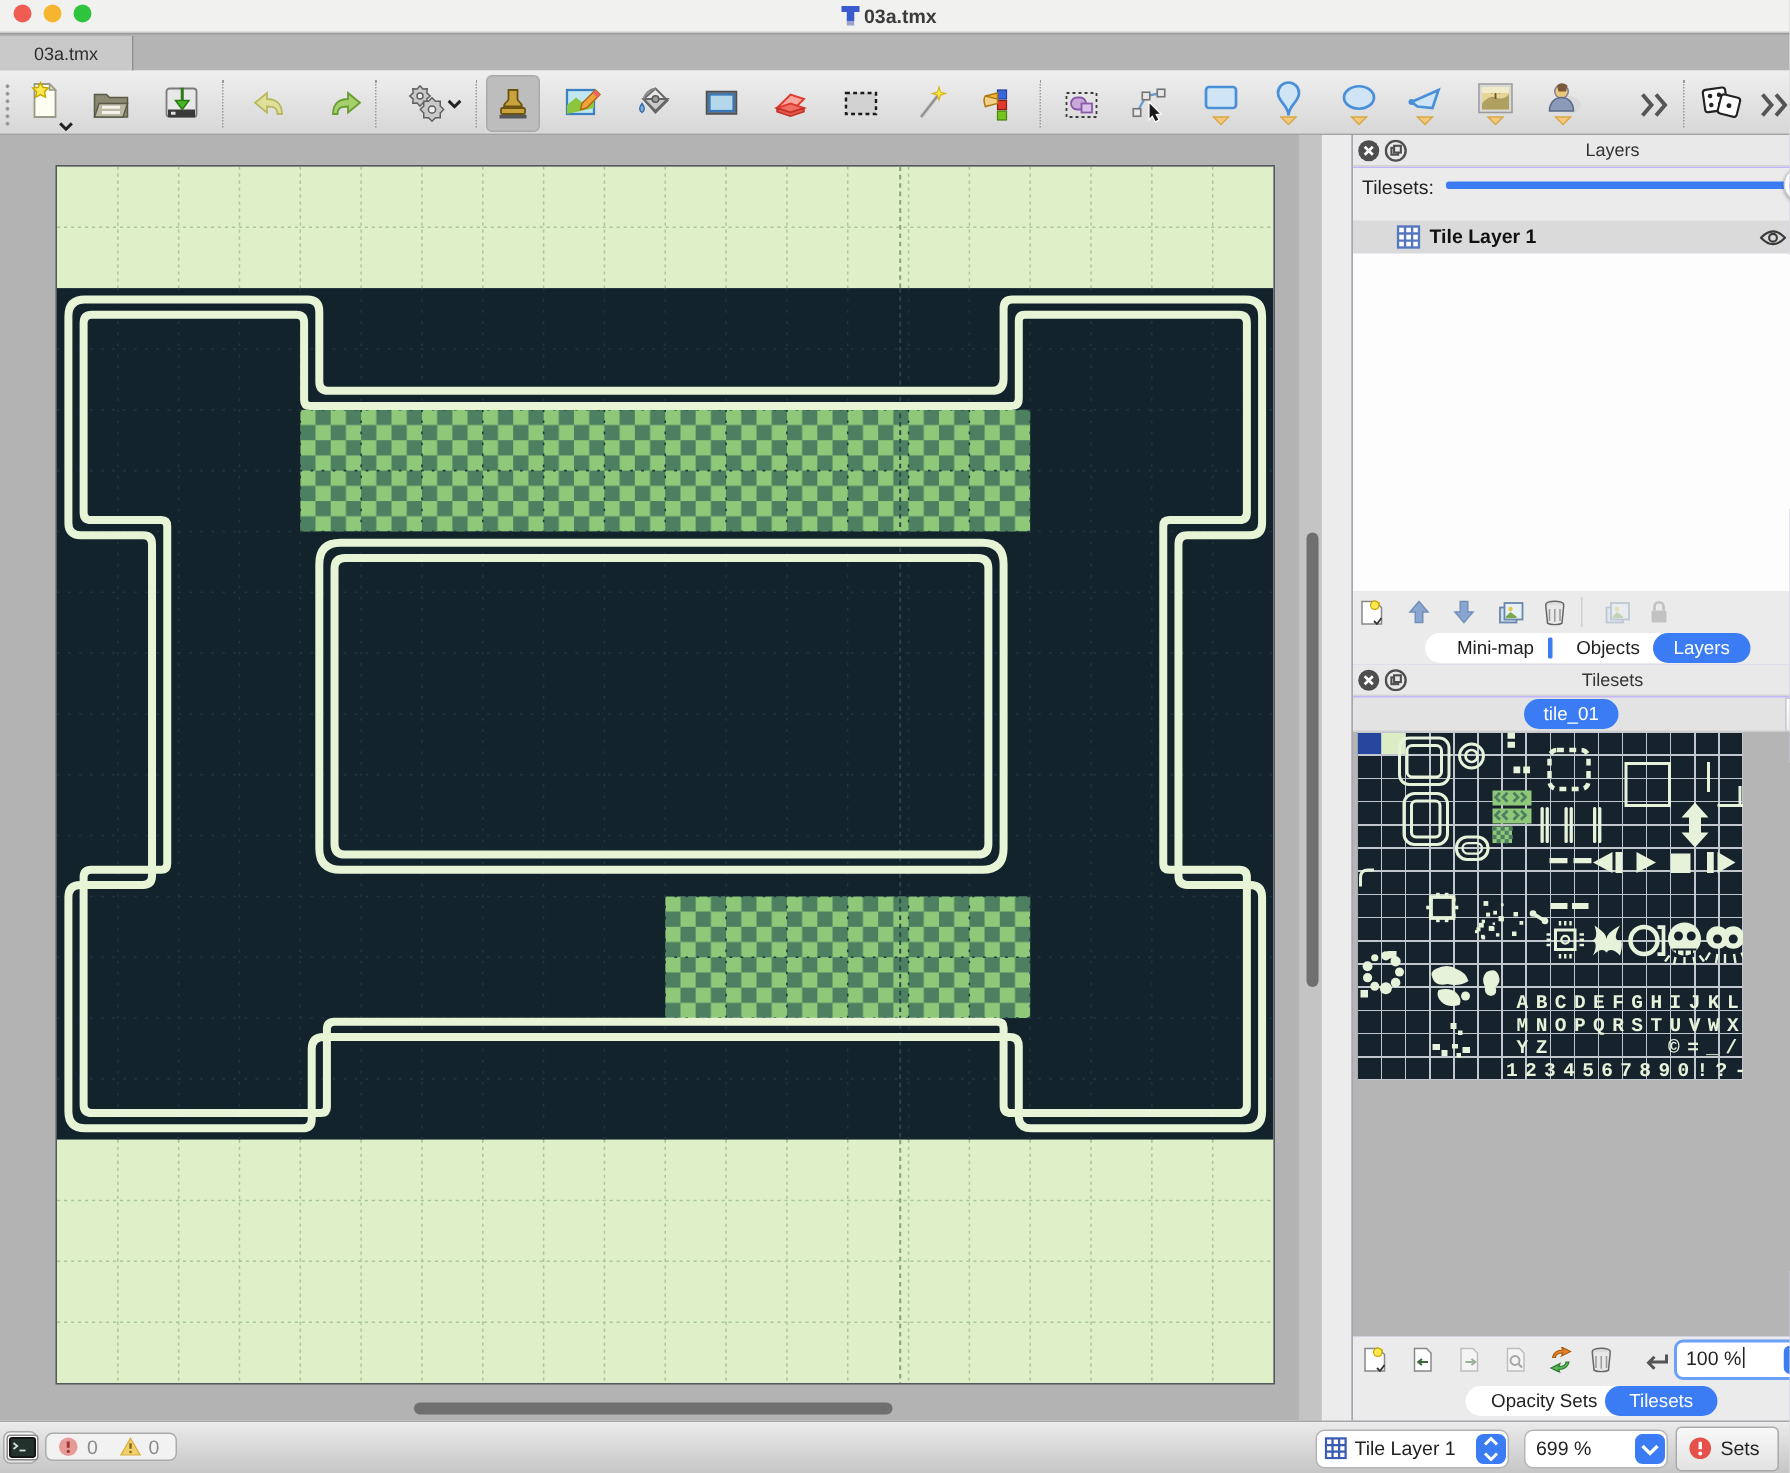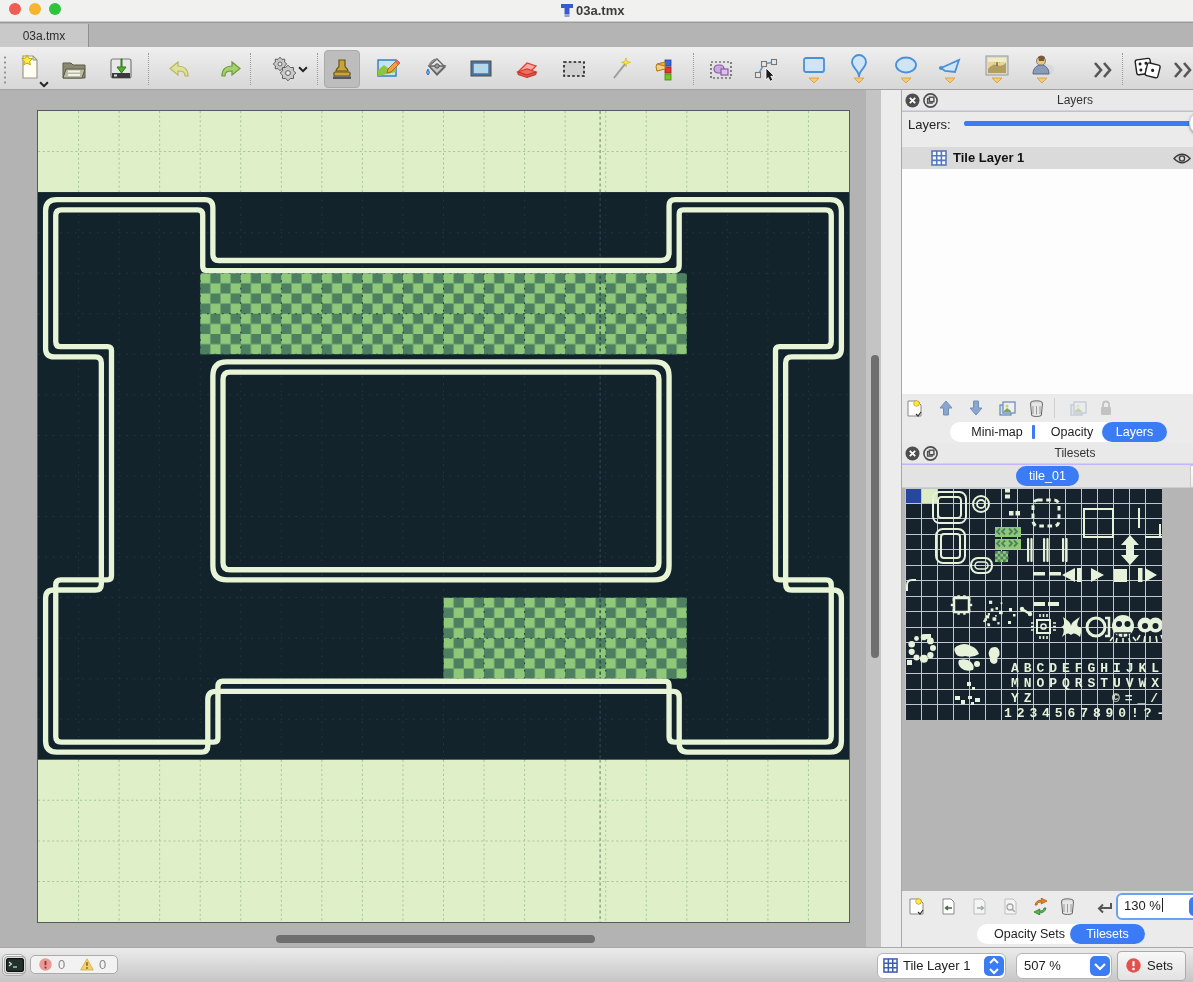--- a/index.html
+++ b/index.html
@@ -242,21 +242,21 @@
   <svg class="ab" style="left:3px;top:3px" width="15" height="15" viewBox="0 0 15 15">
         <circle cx="7.5" cy="7.5" r="7" fill="#4e4e4e"></circle>
         <path d="M4.8,4.8l5.4,5.4M10.2,4.8l-5.4,5.4" stroke="#fff" stroke-width="1.8"></path>
       </svg>
       <svg class="ab" style="left:21px;top:3px" width="15" height="15" viewBox="0 0 15 15">
         <circle cx="7.5" cy="7.5" r="6.6" fill="none" stroke="#4e4e4e" stroke-width="1.6"></circle>
         <rect x="4.6" y="5.6" width="4.5" height="4.5" fill="none" stroke="#4e4e4e" stroke-width="1.4"></rect>
         <rect x="6.4" y="4.2" width="4.5" height="4.5" fill="#e9e9e9" stroke="#4e4e4e" stroke-width="1.4"></rect>
       </svg>
   <div style="left:0;top:22px;width:312px;height:57px;background:#ebebeb"></div>
-  <span class="txt" style="left:6px;top:27px">Layers:</span>
+  <span class="txt" style="left:6px;top:27px">Tilesets:</span>
   <div style="left:62px;top:31px;width:243px;height:4.5px;background:#3b7cf5;border-radius:2px"></div>
   <div style="left:287px;top:21px;width:24px;height:24px;background:#fff;border-radius:12px;border:1px solid #d0d0d0;box-shadow:0 1px 2.5px rgba(0,0,0,0.35)"></div>
   <div style="left:0;top:57px;width:312px;height:22px;background:#dadada"></div>
   <svg class="ab" style="left:29px;top:60px" width="16" height="16" viewBox="0 0 16 16">
         <rect x="1" y="1" width="14" height="14" fill="#fff" stroke="#5577c0" stroke-width="1.6"></rect>
         <path d="M1,5.7h14M1,10.4h14M5.7,1v14M10.4,1v14" stroke="#5577c0" stroke-width="1.6"></path>
       </svg>
   <span class="lrow" style="left:51px;top:60px">Tile Layer 1</span>
   <svg class="ab" style="left:271px;top:62px" width="18" height="13" viewBox="0 0 18 13">
         <path d="M1,6.5Q9,-2 17,6.5Q9,15 1,6.5z" fill="none" stroke="#3a3a3a" stroke-width="1.4"></path>
@@ -303,21 +303,21 @@
         <path d="M4,7V4.5a3,3 0 0 1 6,0V7" fill="none" stroke="#9a9a9a" stroke-width="1.8"></path>
       </svg>
       <svg class="ab" style="left:292px;top:310px" width="17" height="17" viewBox="0 0 17 17">
         <rect x="3" y="3" width="11" height="11" fill="none" stroke="#555" stroke-width="1.4" stroke-dasharray="2.4 1.8"></rect>
         <rect x="6" y="6" width="5" height="5" fill="#fff" stroke="#555" stroke-width="0.8"></rect>
       </svg>
   <div style="left:0;top:330px;width:312px;height:23px;background:#ebebeb"></div>
   <div class="capsule" style="left:48px;top:331.5px;width:217px"></div>
   <span class="tabtxt" style="left:60px;top:331.5px;width:70px">Mini-map</span>
   <div style="left:130px;top:334.5px;width:2.5px;height:14px;background:#3b7cf5;border-radius:1px"></div>
-  <span class="tabtxt" style="left:140px;top:331.5px;width:60px">Opacity</span>
+  <span class="tabtxt" style="left:140px;top:331.5px;width:60px">Objects</span>
   <div class="pill" style="left:200px;top:331.5px;width:65px">Layers</div>
 
   <div class="phdr" style="top:353px">Tilesets</div>
   <svg class="ab" style="left:3px;top:356px" width="15" height="15" viewBox="0 0 15 15">
         <circle cx="7.5" cy="7.5" r="7" fill="#4e4e4e"></circle>
         <path d="M4.8,4.8l5.4,5.4M10.2,4.8l-5.4,5.4" stroke="#fff" stroke-width="1.8"></path>
       </svg>
       <svg class="ab" style="left:21px;top:356px" width="15" height="15" viewBox="0 0 15 15">
         <circle cx="7.5" cy="7.5" r="6.6" fill="none" stroke="#4e4e4e" stroke-width="1.6"></circle>
         <rect x="4.6" y="5.6" width="4.5" height="4.5" fill="none" stroke="#4e4e4e" stroke-width="1.4"></rect>
@@ -487,21 +487,21 @@
       </svg>
       <svg class="ab" style="left:158px;top:808px;opacity:1" width="15" height="17" viewBox="0 0 15 17">
         <ellipse cx="7.5" cy="3" rx="6" ry="2.2" fill="#ddd" stroke="#666" stroke-width="1"></ellipse>
         <path d="M1.5,3.5l1.2,12a6,2.5 0 0 0 9.6,0l1.2,-12" fill="#e8e8e8" stroke="#666" stroke-width="1"></path>
         <path d="M4,6v8M7.5,6v8.5M11,6v8" stroke="#999" stroke-width="1"></path>
       </svg>
       <svg class="ab" style="left:193px;top:811px" width="18" height="14" viewBox="0 0 18 14">
         <path d="M16,2v5H5M8,3.5L4,7.5l4,4" fill="none" stroke="#555" stroke-width="2"></path>
       </svg>
   <div class="combo" style="left:214px;top:803px;width:95px;height:27px;border:2px solid #6aa0f7"></div>
-  <span class="txt" style="left:222px;top:808px">130 %</span>
+  <span class="txt" style="left:222px;top:808px">100 %</span>
   <div style="left:260px;top:808px;width:1px;height:14px;background:#222"></div>
   <svg class="ab" style="left:287px;top:807px" width="19" height="19" viewBox="0 0 20 20" preserveAspectRatio="none">
         <rect x="0" y="0" width="20" height="20" rx="5" fill="#3b7cf5"></rect>
         <path d="M5,8l5,5l5,-5" stroke="#fff" stroke-width="2.2" fill="none"></path>
       </svg>
   <div style="left:0;top:832px;width:312px;height:25px;background:#ebebeb"></div>
   <div class="capsule" style="left:75px;top:833.5px;width:168px"></div>
   <span class="tabtxt" style="left:85px;top:833.5px;width:85px">Opacity Sets</span>
   <div class="pill" style="left:168px;top:833.5px;width:75px">Tilesets</div>
 </div>
@@ -532,21 +532,21 @@
         <rect x="1" y="1" width="14" height="14" fill="#fff" stroke="#3b5bb5" stroke-width="1.6"></rect>
         <path d="M1,5.7h14M1,10.4h14M5.7,1v14M10.4,1v14" stroke="#3b5bb5" stroke-width="1.6"></path>
       </svg>
   <span class="txt" style="left:903px;top:10px">Tile Layer 1</span>
   <svg class="ab" style="left:984px;top:8px" width="20" height="20" viewBox="0 0 20 20" preserveAspectRatio="none">
         <rect x="0" y="0" width="20" height="20" rx="5" fill="#3b7cf5"></rect>
         <path d="M6,7l4,-4l4,4" stroke="#fff" stroke-width="2" fill="none"></path>
         <path d="M6,13l4,4l4,-4" stroke="#fff" stroke-width="2" fill="none"></path>
       </svg>
   <div class="combo" style="left:1016px;top:5px;width:96px;height:26px"></div>
-  <span class="txt" style="left:1024px;top:10px">507 %</span>
+  <span class="txt" style="left:1024px;top:10px">699 %</span>
   <svg class="ab" style="left:1090px;top:8px" width="20" height="20" viewBox="0 0 20 20" preserveAspectRatio="none">
         <rect x="0" y="0" width="20" height="20" rx="5" fill="#3b7cf5"></rect>
         <path d="M5,8l5,5l5,-5" stroke="#fff" stroke-width="2.2" fill="none"></path>
       </svg>
   <div class="sbtn" style="left:1117px;top:3px;width:69px;height:30px;border-radius:4px"></div>
   <svg class="ab" style="left:1126px;top:10px" width="15" height="15" viewBox="0 0 15 15">
         <circle cx="7.5" cy="7.5" r="7.2" fill="#e5504a"></circle>
         <path d="M7.5,3.2v5" stroke="#fff" stroke-width="2.2"></path>
         <circle cx="7.5" cy="11" r="1.3" fill="#fff"></circle>
       </svg>

